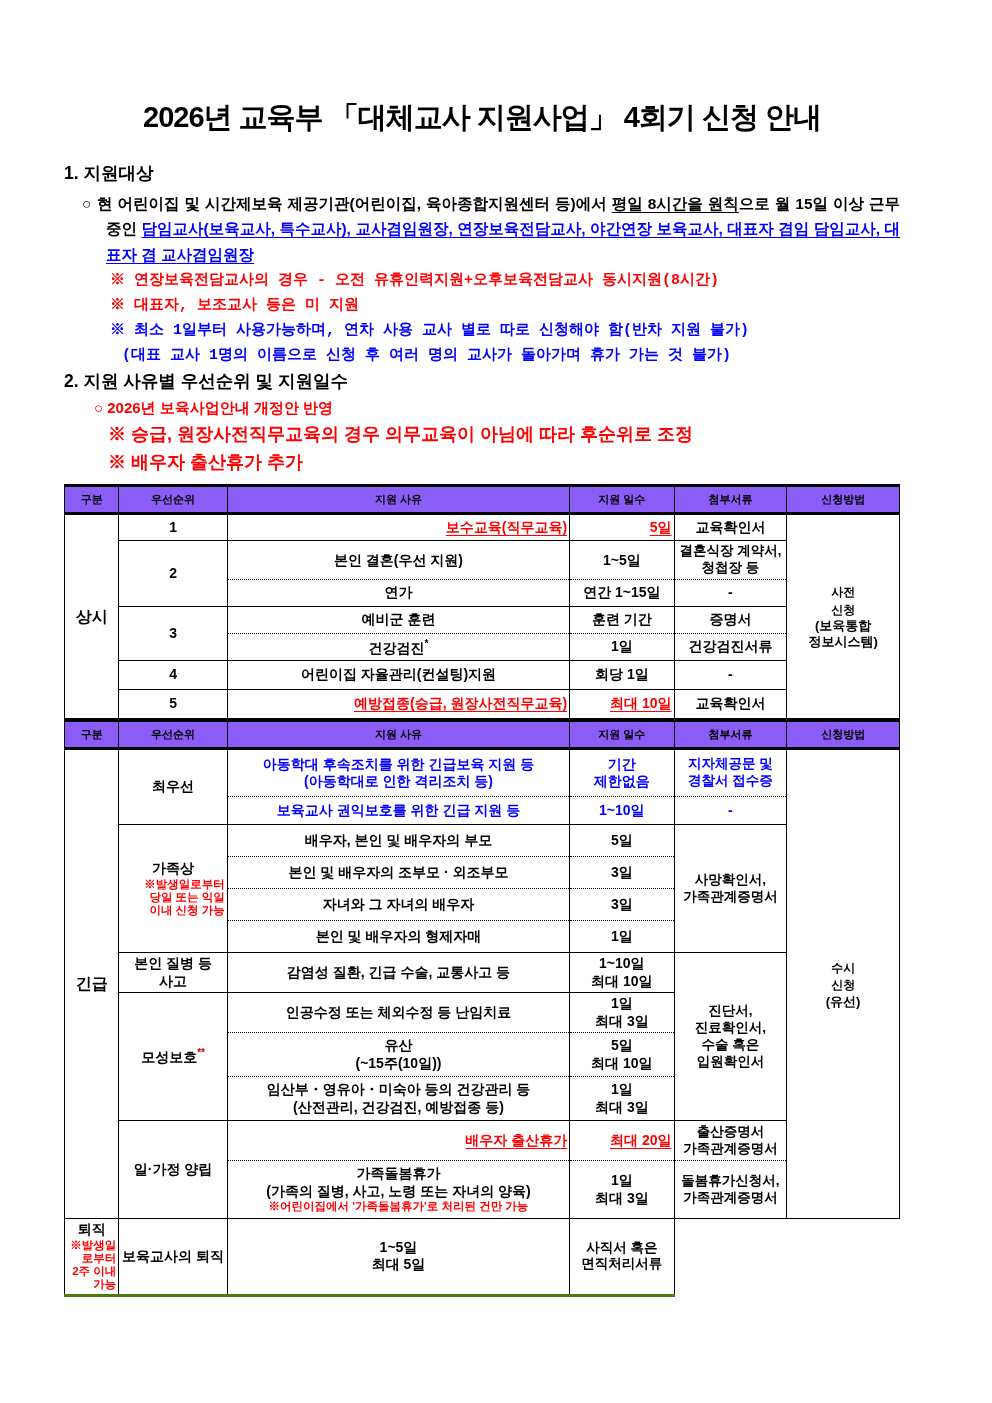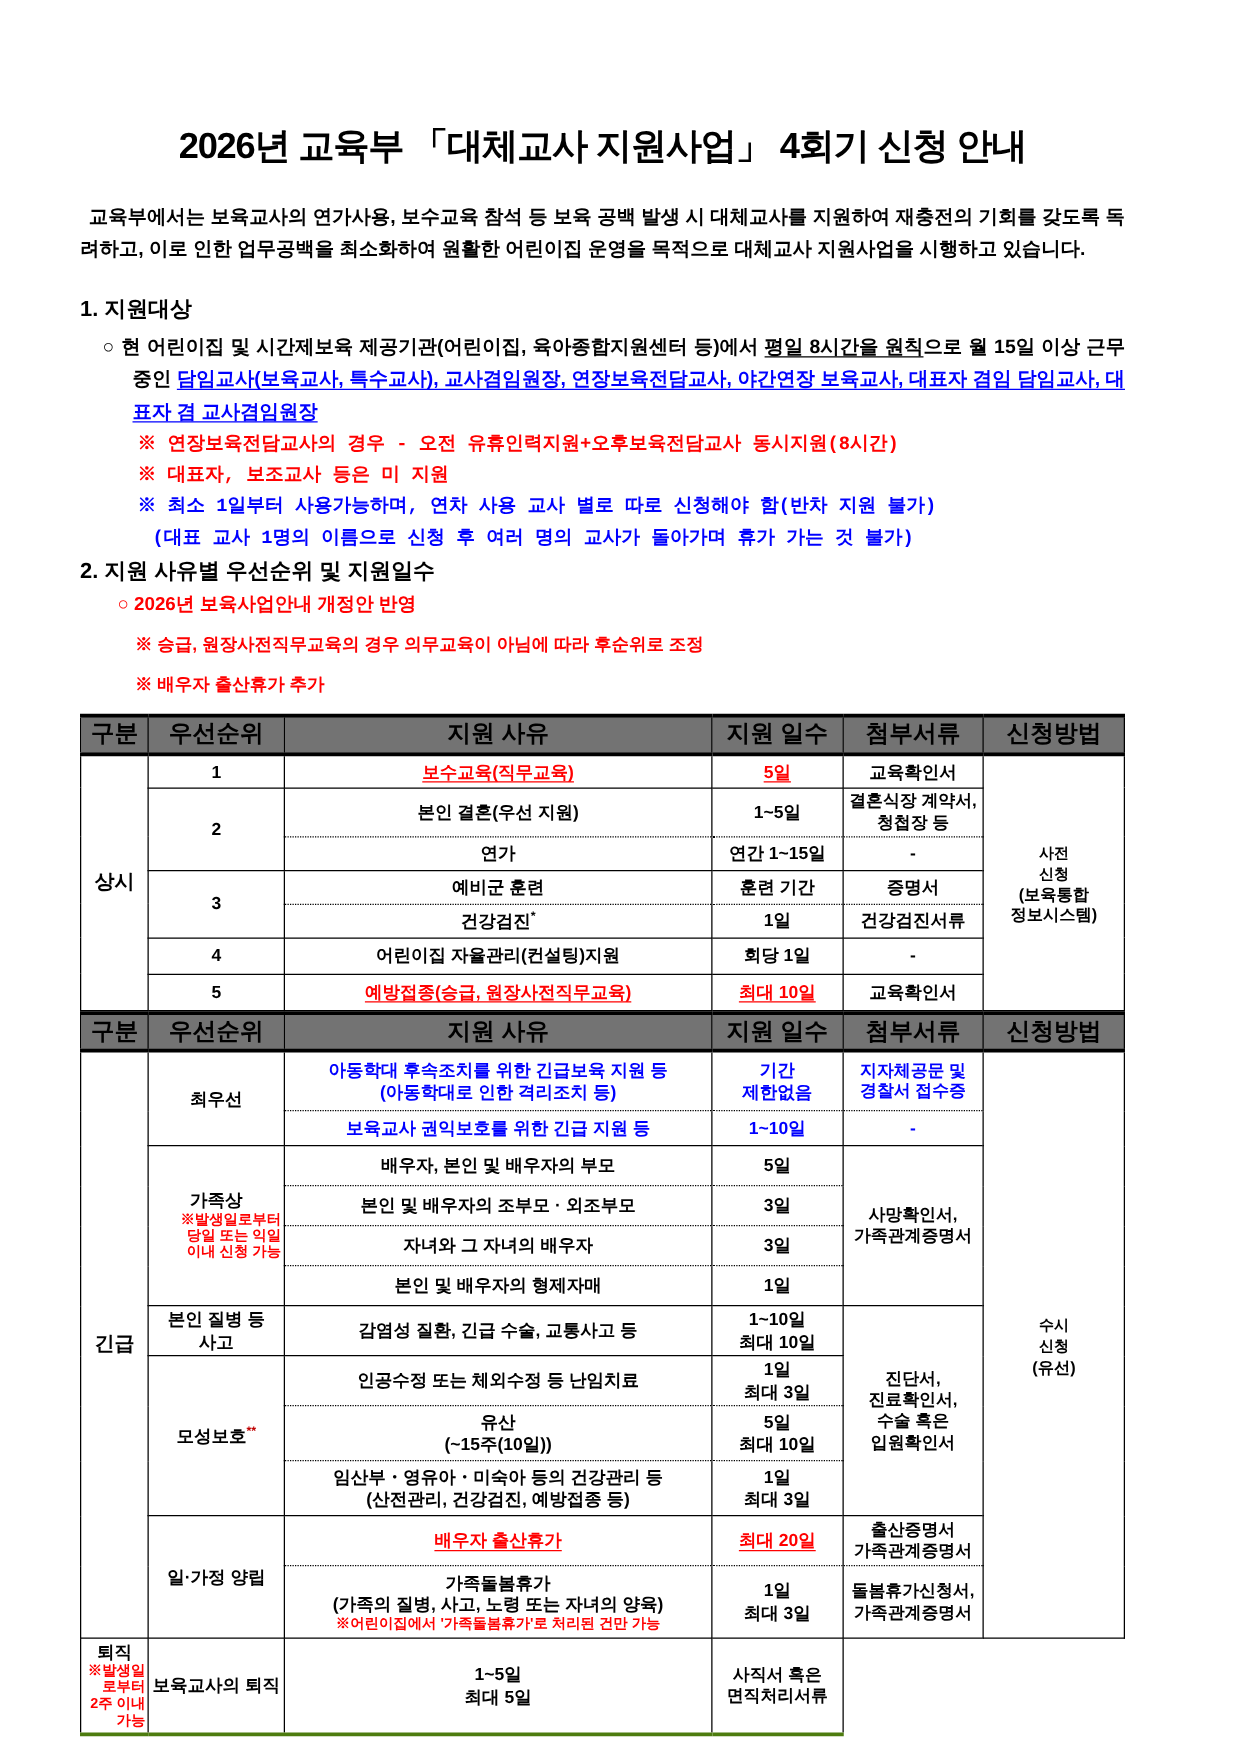--- a/index.html
+++ b/index.html
@@ -19,33 +19,33 @@
   }
   .sec-heading { font-size:17.5px; margin:0 0 6px 0; }
   .bullet-par {
     font-size:15.5px; line-height:1.65; text-align:justify;
     padding-left:42px; text-indent:-24px; margin:2px 0;
   }
   .note { font-size:15px; line-height:1.6; padding-left:46px; margin:1px 0;font-family:Liberation Mono, monospace; }
   .note.indent2 { padding-left:58px; }
   .red { color:#ff0000; }
   .blue { color:#0000ff; }
-  .u { text-decoration:underline; text-underline-offset:3px; }
+  .u { text-decoration:underline; text-underline-offset:3px;text-align:right; }
   .pre { white-space:pre-line; }
   .sec2-bullet { font-size:15px; padding-left:30px; margin:2px 0; }
-  .sec2-note { font-size:14px; padding-left:44px; margin:14px 0; }
+  .sec2-note { font-size:18px; padding-left:44px; margin:4px 0; }
 
   table.grid {
     width:100%; border-collapse:collapse; table-layout:fixed;
     font-size:14px; text-align:center; margin-top:10px;
   }
   table.grid + table.grid { margin-top:0; }
   .grid th, .grid td { border:1px solid #000; vertical-align:middle; padding:2px 2px; line-height:1.25; }
   .grid thead th {
-    background:#737373; font-size:19px; border-top:3px solid #000; border-bottom:3px solid #000;
+    background:#8b5cf6; font-size:11px; border-top:3px solid #000; border-bottom:3px solid #000;
     height:28px; padding:2px 0;
   }
   table.t2 { margin-top:0; }
   table.t2 tbody tr:last-child td { border-bottom:3px solid #4d7c0f; }
   .bt-dot { border-top:1px dotted #000 !important; }
   .bb-dot { border-bottom:1px dotted #000 !important; }
   .gubun-cell { font-size:16px; }
   .method-main { font-size:12px; line-height:1.35; }
   .method-sub { font-size:13px; line-height:1.25; }
   .days2 { display:block; }
@@ -56,21 +56,20 @@
   .sup-red { color:#c00000; }
   .doc-small { font-size:13.5px; line-height:1.3; }
 </style>
 </head>
 <body>
 
 <div class="page">
 
   <h1 class="doc-title">2026년 교육부 「대체교사 지원사업」 4회기 신청 안내</h1>
 
-  <p class="intro">교육부에서는 보육교사의 연가사용, 보수교육 참석 등 보육 공백 발생 시 대체교사를 지원하여 재충전의 기회를 갖도록 독려하고, 이로 인한 업무공백을 최소화하여 원활한 어린이집 운영을 목적으로 대체교사 지원사업을 시행하고 있습니다.</p>
 
   <h2 class="sec-heading">1. 지원대상</h2>
   <div class="bullet-par"><span>○ </span><span>현 어린이집 및 시간제보육 제공기관(어린이집, 육아종합지원센터 등)에서 </span><span class="u">평일 8시간을 원칙</span><span>으로 월 15일 이상 근무 중인 </span><span class="blue u">담임교사(보육교사, 특수교사), 교사겸임원장, 연장보육전담교사, 야간연장 보육교사, 대표자 겸임 담임교사, 대표자 겸 교사겸임원장</span></div>
   <div class="note red">※ 연장보육전담교사의 경우 - 오전 유휴인력지원+오후보육전담교사 동시지원(8시간)</div>
   <div class="note red">※ 대표자, 보조교사 등은 미 지원</div>
   <div class="note blue">※ 최소 1일부터 사용가능하며, 연차 사용 교사 별로 따로 신청해야 함(반차 지원 불가)</div>
   <div class="note blue indent2">(대표 교사 1명의 이름으로 신청 후 여러 명의 교사가 돌아가며 휴가 가는 것 불가)</div>
 
   <h2 class="sec-heading">2. 지원 사유별 우선순위 및 지원일수</h2>
   <div class="sec2-bullet red">○ 2026년 보육사업안내 개정안 반영</div>

